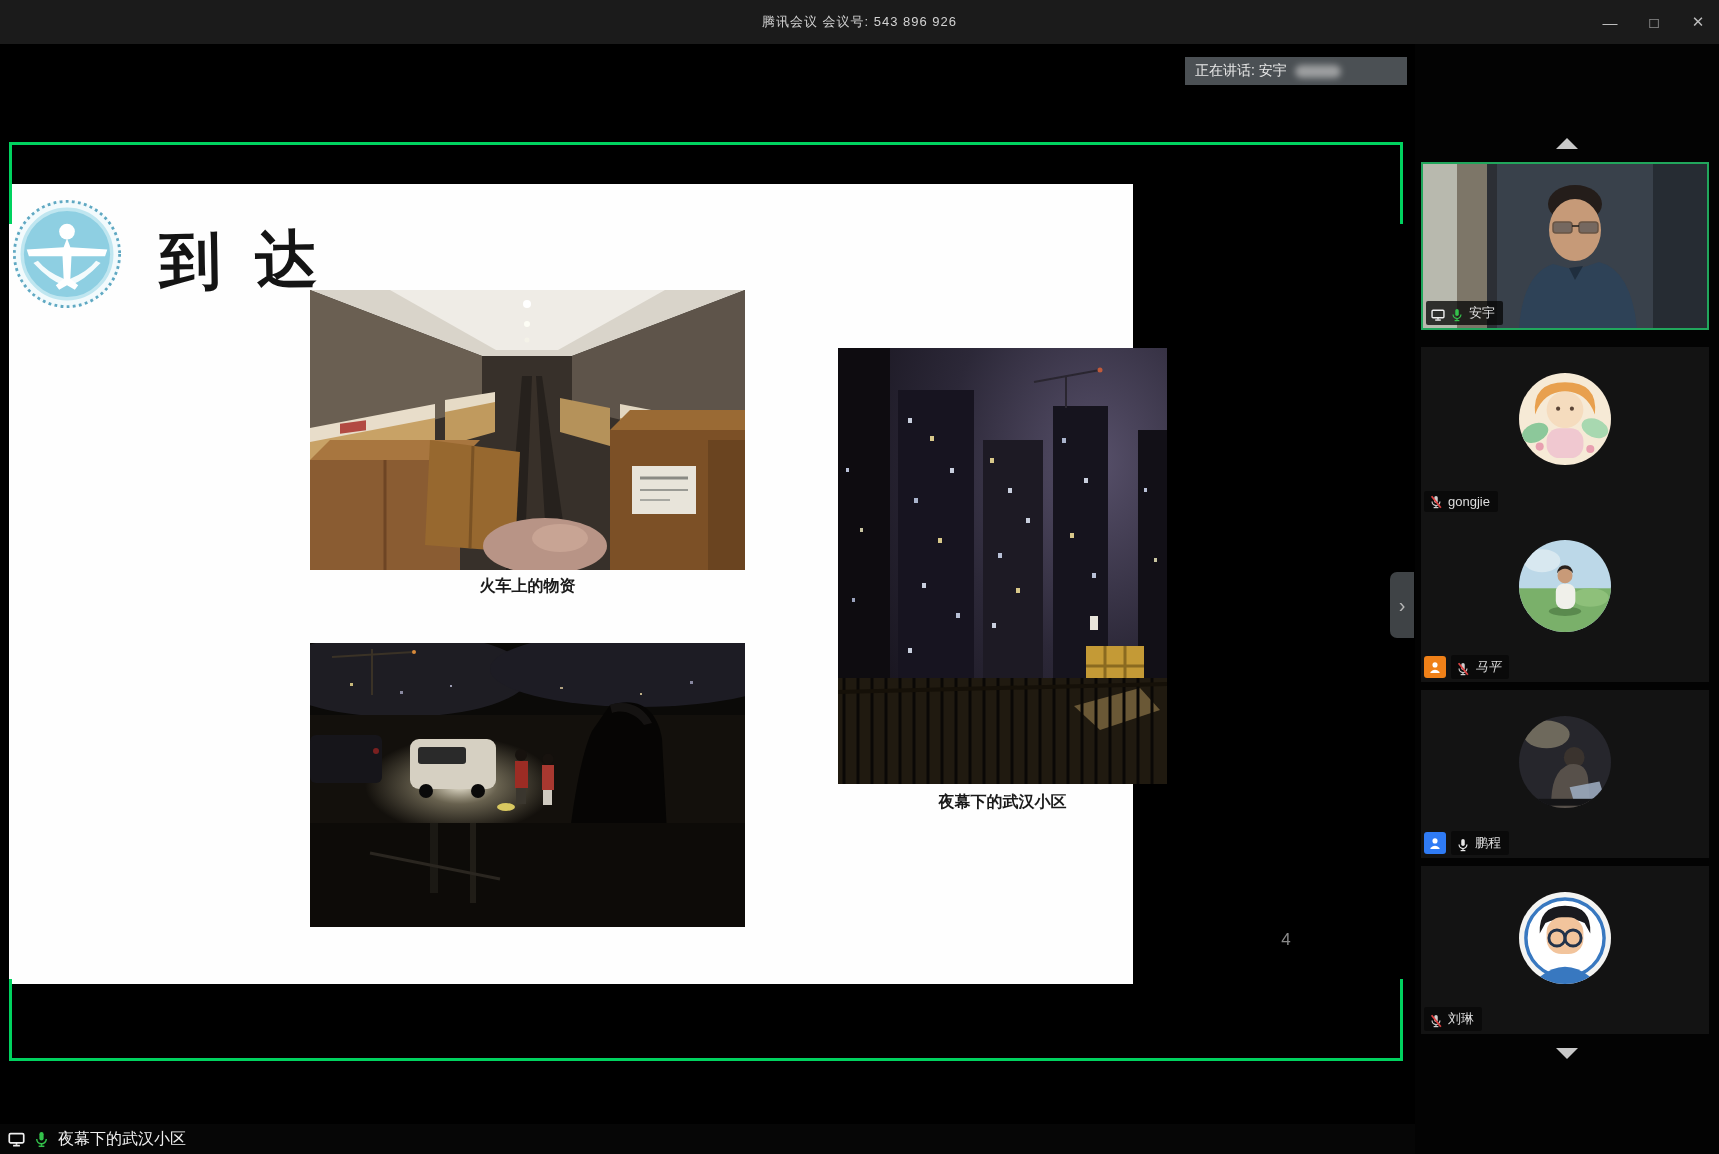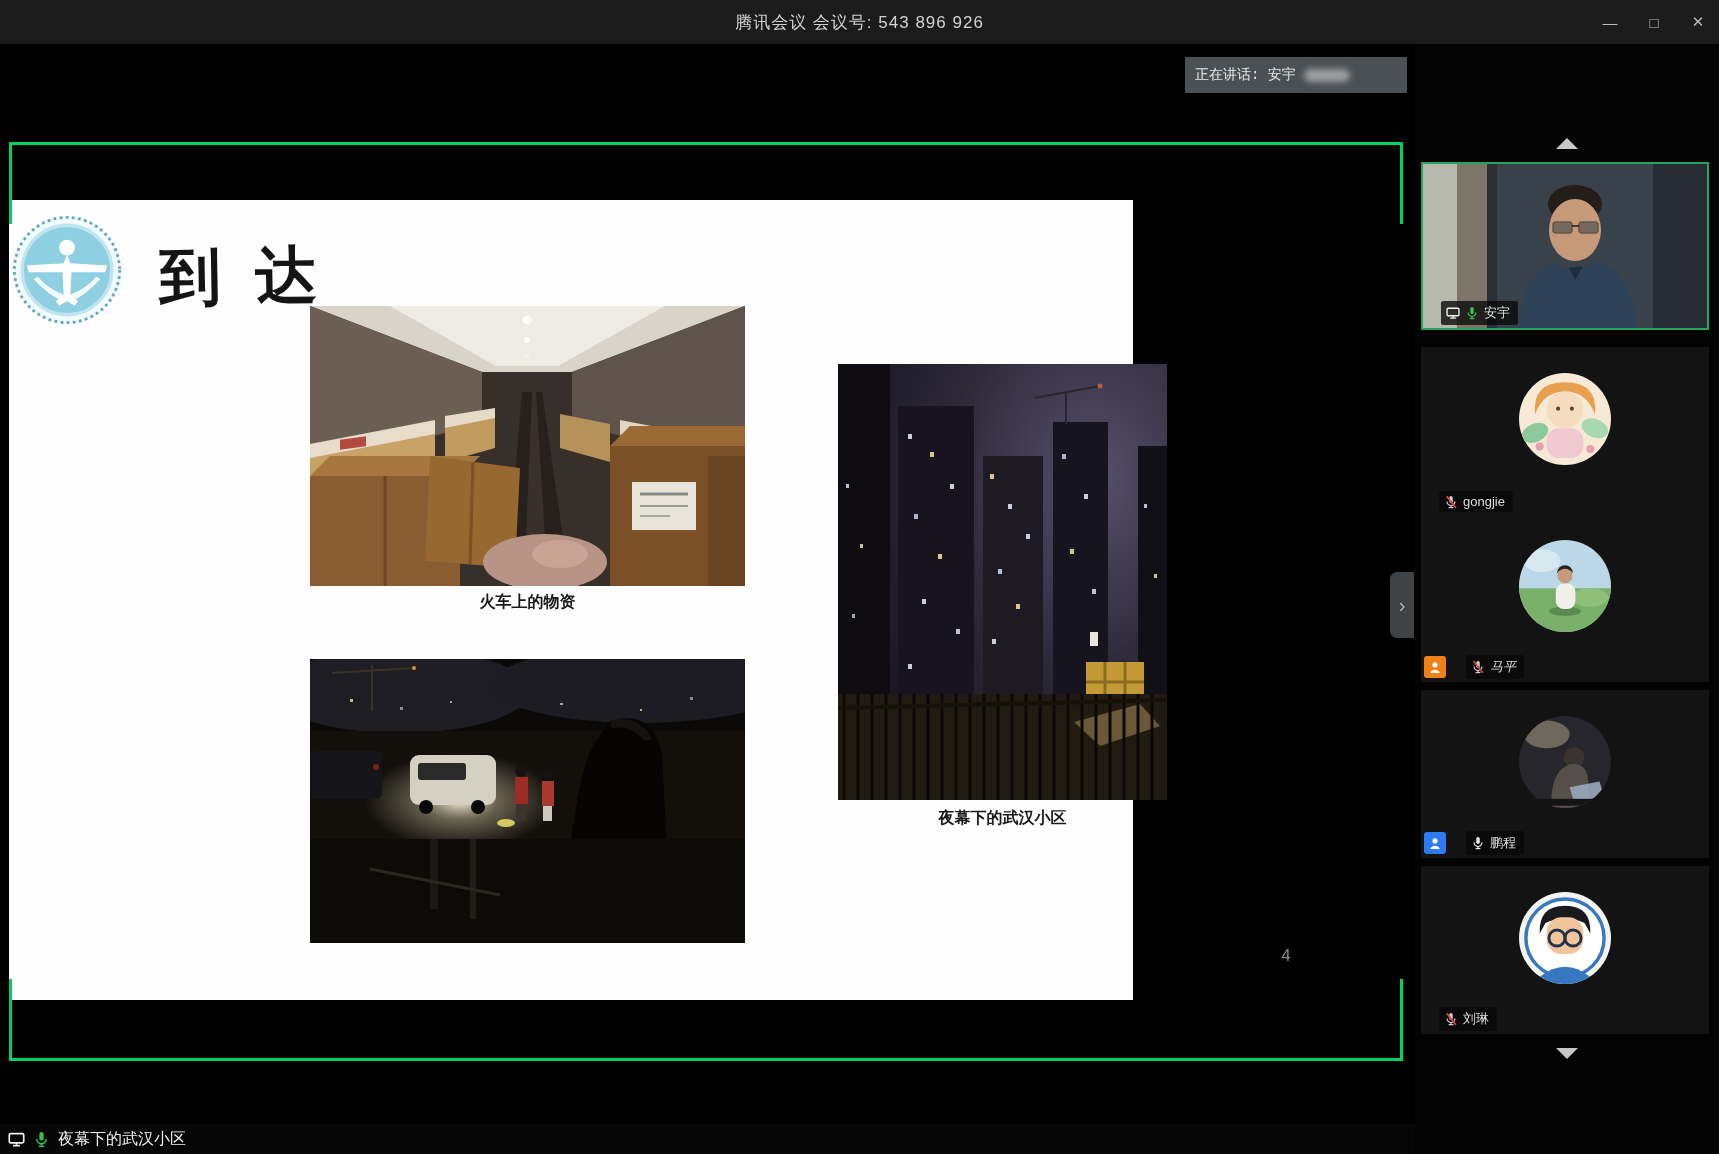--- a/index.html
+++ b/index.html
@@ -1,33 +1,33 @@
 <!DOCTYPE html>
 <html><head>
 <meta charset="utf-8">
 <style>
   html,body{margin:0;padding:0;background:#000;}
   #app{position:relative;width:1719px;height:1154px;background:#000;overflow:hidden;
        font-family:"Liberation Sans","DejaVu Sans",sans-serif;}
   
   .titlebar{position:absolute;left:0;top:0;width:1719px;height:44px;background:#1b1b1b;
             display:flex;align-items:center;justify-content:center;}
-  .titlebar .t{color:#d2d2d2;font-size:17px;letter-spacing:1px;}
+  .titlebar .t{color:#d2d2d2;font-size:13px;letter-spacing:1px;}
   .winctl{position:absolute;right:12px;top:0;height:44px;display:flex;align-items:center;gap:26px;
           color:#bdbdbd;font-size:15px;}
   .winctl span{cursor:default;width:18px;text-align:center;}
   
-  .banner{position:absolute;left:1185px;top:57px;width:222px;height:36px;background:#4b5054;
-          display:flex;align-items:center;gap:8px;padding:12px 10px;box-sizing:border-box;font-family:Liberation Mono, monospace;}
+  .banner{position:absolute;left:1185px;top:57px;width:222px;height:28px;background:#4b5054;
+          display:flex;align-items:center;gap:8px;padding:12px 10px;box-sizing:border-box;}
   .banner .txt{color:#e8e8e8;font-size:14px;white-space:nowrap;}
   .blurblob{width:46px;height:13px;border-radius:7px;background:#c9c9c9;filter:blur(3px);opacity:.65;}
   
   .gl{position:absolute;background:#00d25f;z-index:30;}
   
-  .slide{position:absolute;left:9px;top:200px;width:1124px;height:800px;background:#fefefe;z-index:10;}
+  .slide{position:absolute;left:9px;top:184px;width:1124px;height:800px;background:#fefefe;z-index:10;}
   .slide-title{position:absolute;left:150px;top:34px;font-family:"DejaVu Serif","Liberation Serif",serif;
                font-weight:bold;font-size:62px;letter-spacing:34px;color:#141414;transform:rotate(-1deg);}
   .cap{position:absolute;text-align:center;font-size:16px;font-weight:bold;color:#1a1a1a;}
   .pagenum{position:absolute;left:1262px;top:746px;font-size:17px;color:#8a8a8a;width:30px;text-align:center;}
   .ph{position:absolute;overflow:hidden;}
   .ph svg{display:block;}
   
   .handle{position:absolute;left:1390px;top:572px;width:24px;height:66px;background:#3f4346;
           border-radius:7px 0 0 7px;display:flex;align-items:center;justify-content:center;
           color:#b8b8b8;font-size:20px;z-index:40;cursor:pointer;}
@@ -35,22 +35,22 @@
   .sidebar{position:absolute;left:1415px;top:44px;width:304px;height:1110px;background:#030303;}
   .arrow-up{position:absolute;left:141px;width:0;height:0;border-left:11px solid transparent;
             border-right:11px solid transparent;border-bottom:11px solid #c8c8c8;cursor:pointer;}
   .arrow-down{position:absolute;left:141px;width:0;height:0;border-left:11px solid transparent;
               border-right:11px solid transparent;border-top:11px solid #c8c8c8;cursor:pointer;}
   .tile{position:absolute;left:6px;width:288px;height:168px;background:#131313;box-sizing:border-box;cursor:pointer;}
   .tile.active{border:2px solid #21a65c;}
   .avatar{position:absolute;left:50%;top:26px;transform:translateX(-50%);width:92px;height:92px;
           border-radius:50%;overflow:hidden;}
   .namerow{position:absolute;left:3px;bottom:3px;display:flex;align-items:center;gap:5px;}
-  .pill{display:flex;align-items:center;gap:5px;background:rgba(8,8,8,.78);padding:3px 8px 3px 5px;
-        border-radius:2px;color:#dedede;font-size:13px;white-space:nowrap;margin-left:15px;}
+  .pill{display:flex;align-items:flex-end;gap:5px;background:rgba(8,8,8,.78);padding:3px 8px 3px 5px;
+        border-radius:2px;color:#dedede;font-size:13px;white-space:nowrap;}
   .badge{width:22px;height:22px;border-radius:3px;display:flex;align-items:center;justify-content:center;}
   .badge.orange{background:#ef8018;}
   .badge.blue{background:#2f7bf5;}
   .ic{width:14px;height:14px;display:block;}
   .ic16{width:17px;height:17px;display:block;}
   .mic-green{color:#34c24b;}
   .mic-white{color:#e8e8e8;}
   .mic-gray{color:#cfcfcf;}
   .mon-white{color:#f0f0f0;}
   

